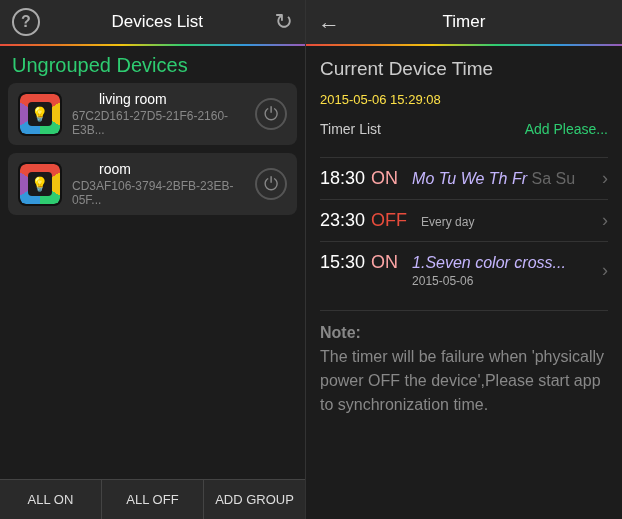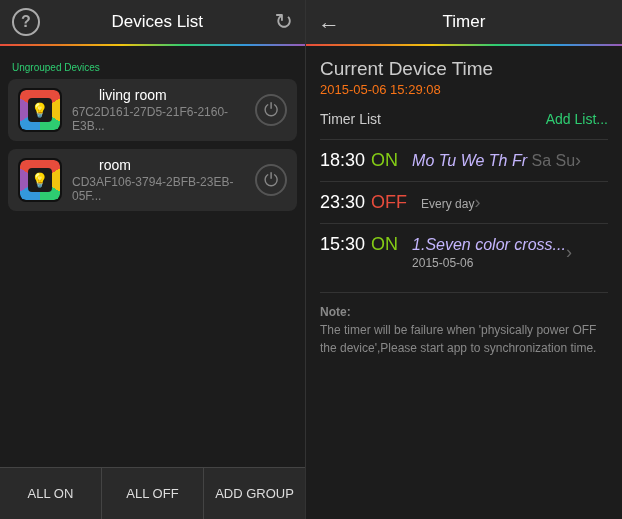--- a/index.html
+++ b/index.html
@@ -54,22 +54,22 @@
     }
 
     .left-header .refresh-btn {
       color: #aaa;
       font-size: 22px;
       cursor: pointer;
     }
 
     .ungrouped-label {
       color: #2ecc71;
-      font-size: 10px;
-      padding: 16px 12px 6px 12px;
+      font-size: 20px;
+      padding: 8px 12px 6px 12px;
       font-weight: 500;
     }
 
     .device-list {
       flex: 1;
       padding: 0 8px;
     }
 
     .device-item {
       display: flex;
@@ -154,21 +154,21 @@
       display: flex;
       align-items: center;
       justify-content: center;
       color: #888;
       font-size: 18px;
       cursor: pointer;
       background: transparent;
     }
 
     .left-footer {
-      height: 52px;
+      height: 40px;
       display: flex;
       align-items: center;
       background: #2a2a2a;
       border-top: 1px solid #444;
     }
 
     .footer-btn {
       flex: 1;
       height: 100%;
       display: flex;
@@ -228,65 +228,66 @@
     .current-time-section {
       margin-bottom: 14px;
     }
 
     .current-time-label {
       color: #ccc;
       font-size: 19px;
     }
 
     .current-time-value {
-      color: #f97316;
+      color: #fde047;
       font-size: 13px;
-      margin-top: 2px;
+      margin-top: 12px;
     }
 
     .timer-list-header {
       display: flex;
       justify-content: space-between;
       align-items: center;
-      margin-bottom: 12px;
+      margin-bottom: 20px;
     }
 
     .timer-list-label {
       color: #ccc;
       font-size: 14px;
     }
 
     .add-timer-btn {
       color: #2ecc71;
       font-size: 14px;
       cursor: pointer;
     }
 
     .timer-item {
       display: flex;
       align-items: center;
+      justify-content: space-between;
       padding: 10px 0;
       border-top: 1px solid #333;
       cursor: pointer;
     }
 
     .timer-left {
       display: flex;
       align-items: baseline;
       gap: 6px;
     }
 
     .timer-time {
       color: #fff;
       font-size: 18px;
       font-weight: 400;
     }
 
     .timer-action-on {
-      color: #84cc16;
+      color: #fca5a5;
       font-size: 18px;
       font-weight: 400;
     }
 
     .timer-action-off {
       color: #e74c3c;
       font-size: 18px;
       font-weight: 400;
     }
 
@@ -315,21 +316,21 @@
     }
 
     .note-section {
       margin-top: 12px;
       padding-top: 10px;
       border-top: 1px solid #333;
     }
 
     .note-text {
       color: #888;
-      font-size: 12px;
+      font-size: 16px;
       line-height: 1.5;
     }
   </style>
 </head>
 <body>
 
 <div class="left-panel">
   <div class="left-header">
     <div class="help-btn">
       <span>?</span>
@@ -391,21 +392,21 @@
   </div>
 
   <div class="right-content">
     <div class="current-time-section">
       <div class="current-time-label">Current Device Time</div>
       <div class="current-time-value">2015-05-06 15:29:08</div>
     </div>
 
     <div class="timer-list-header">
       <span class="timer-list-label">Timer List</span>
-      <span class="add-timer-btn">Add List...</span>
+      <span class="add-timer-btn">Add Please...</span>
     </div>
 
     <div class="timer-item">
       <div class="timer-left">
         <span class="timer-time">18:30</span>
         <span class="timer-action-on">ON</span>
         <div class="timer-details">
           <div>
             <span class="day-active">Mo Tu We Th Fr</span>
             <span class="day-inactive"> <span>Sa Su</span></span>

